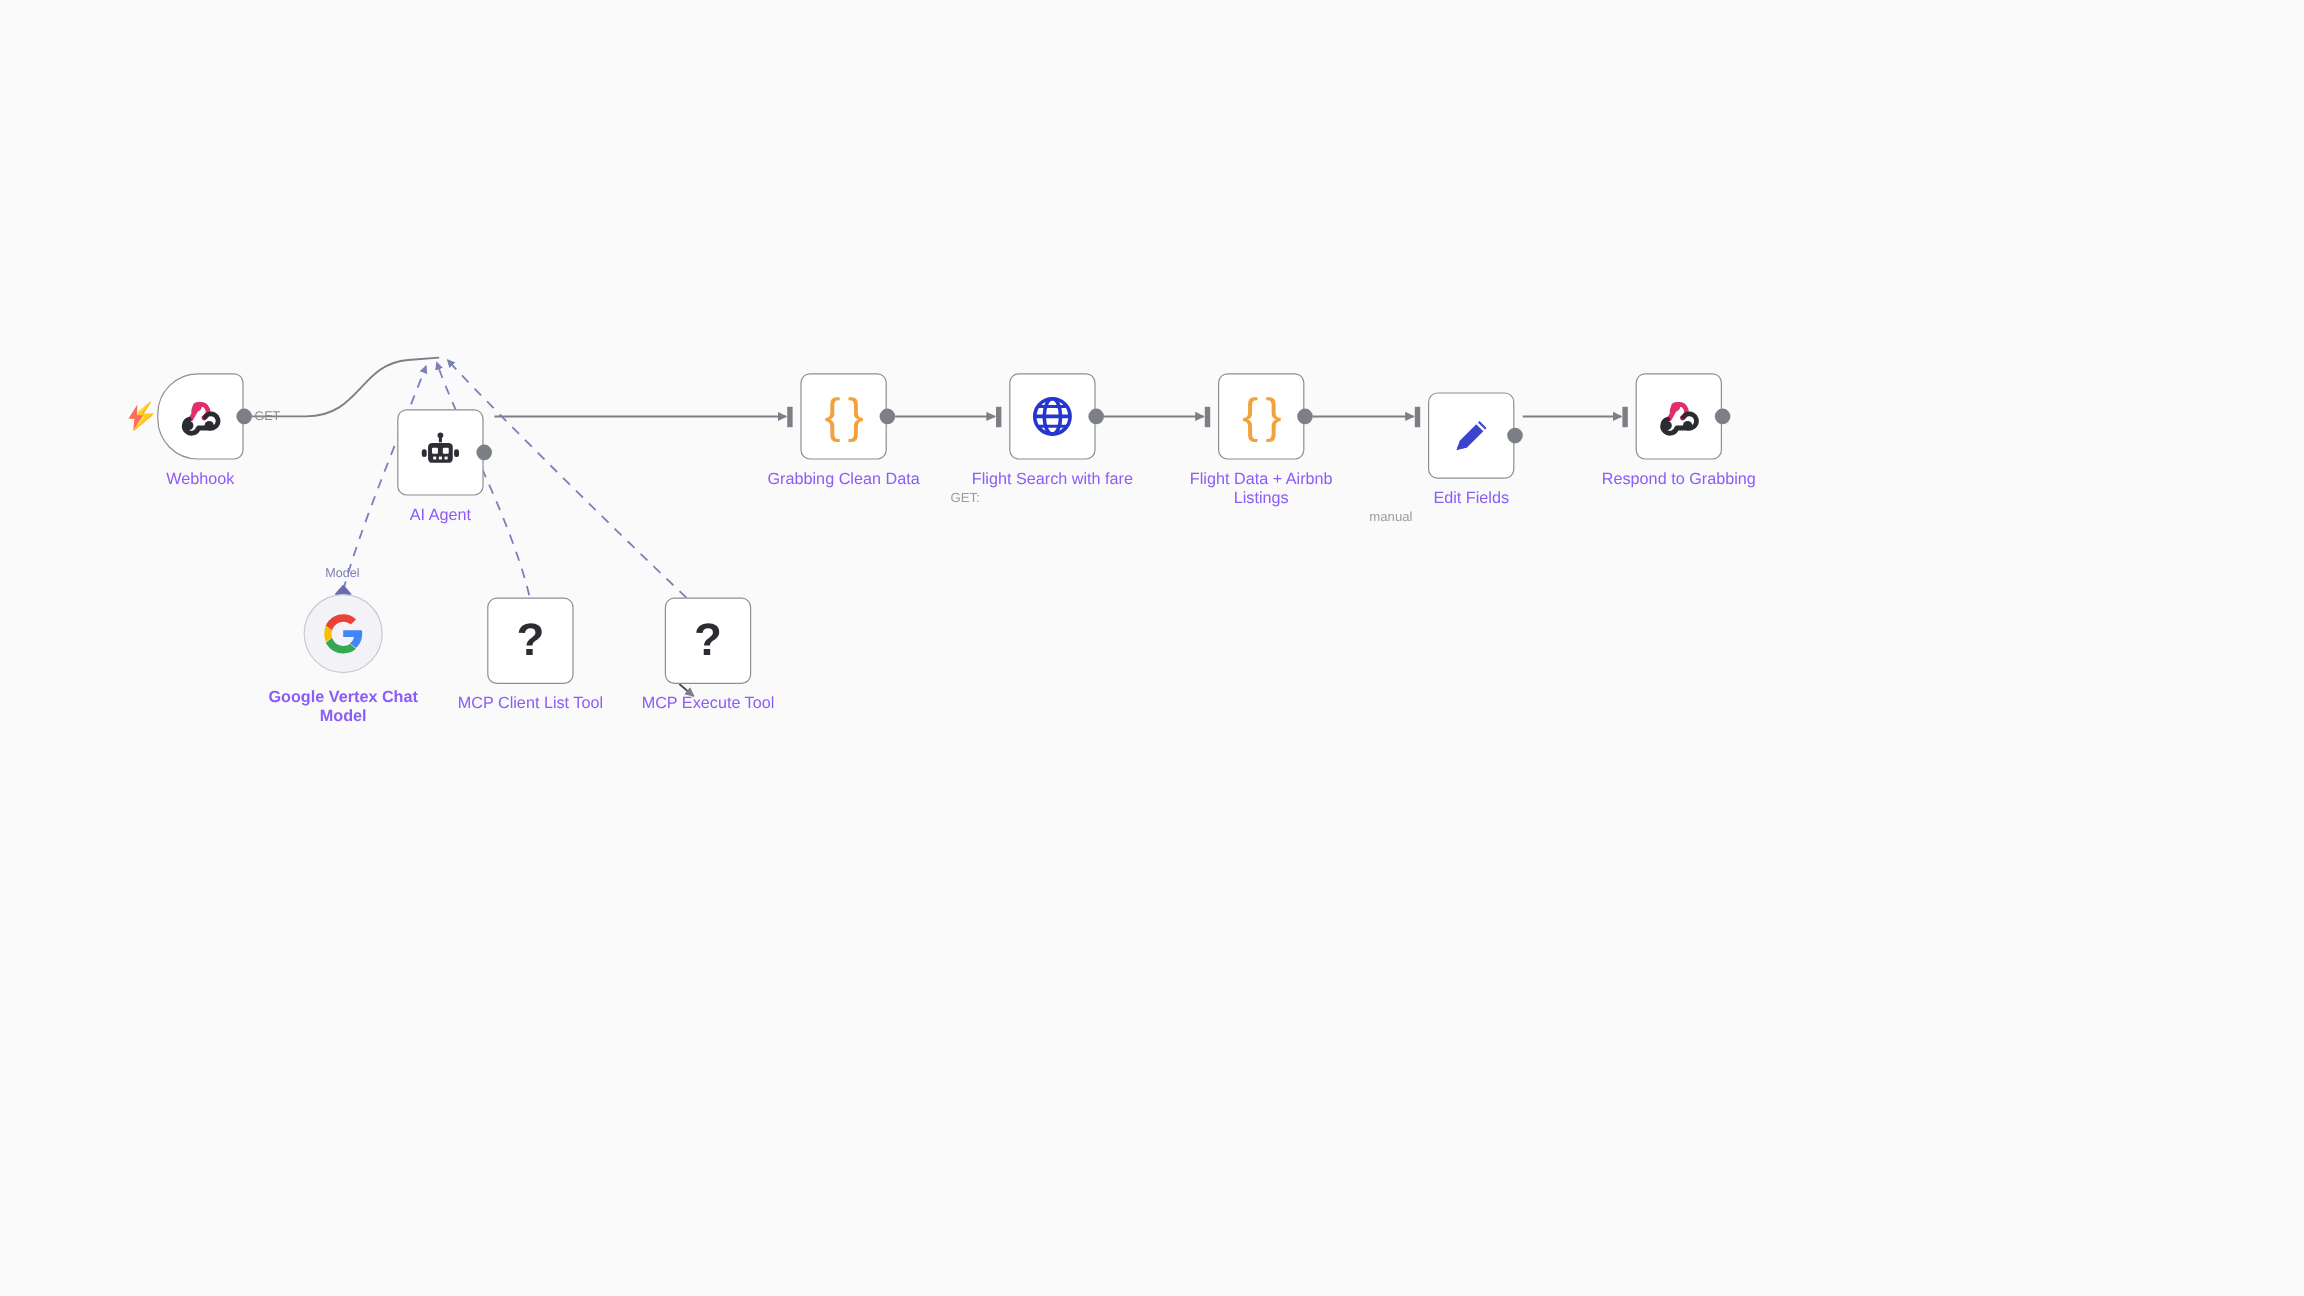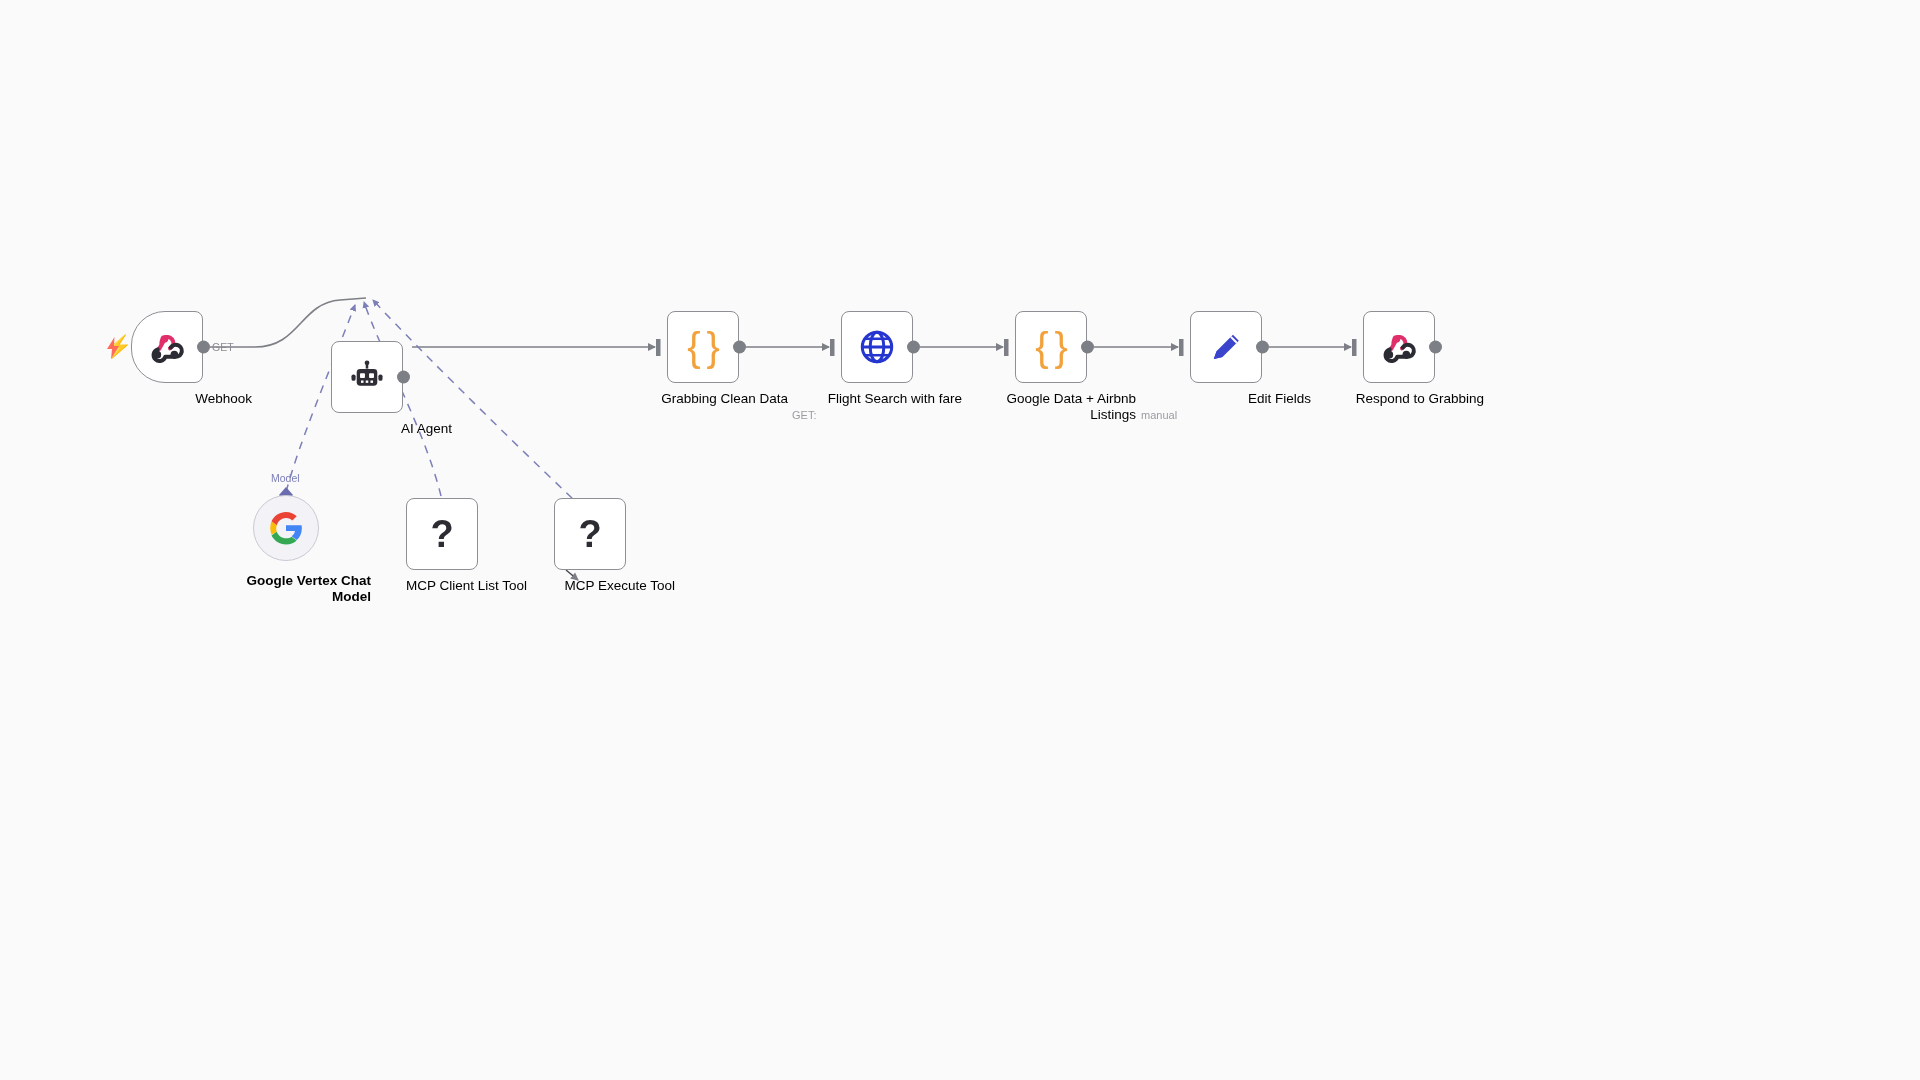--- a/index.html
+++ b/index.html
@@ -58,24 +58,24 @@
     background: #f3f3f7;
     border: 1.2px solid #c9c9d4;
   }
 
   .node-label {
     position: absolute;
     top: 80px;
     left: 50%;
     transform: translateX(-50%);
     width: 170px;
-    text-align: right;
+    text-align: center;
     font-size: 13.5px;
     line-height: 15.5px;
-    color: #000000;
+    color: #8b5cf6;
     white-space: pre-line;
   }
 
   .node-label.sub-label {
     top: 78px;
     font-size: 13.5px;
     font-weight: bold;
   }
 
   .node-sublabel {
@@ -243,25 +243,25 @@
     <div class="port-out" style="left:72px; top:36px; transform:translate(-6px,-6.5px);"></div>
     <div class="node-label">Flight Search with fare</div>
     <div class="node-sublabel" style="top:98px;">GET:</div>
   </div>
 
   <div class="node" style="left:1015px; top:311px; width:72px; height:72px;">
     <div class="node-box">
       <span class="brace">{ }</span>
     </div>
     <div class="port-out" style="left:72px; top:36px; transform:translate(-6px,-6.5px);"></div>
-    <div class="node-label">Google Data + Airbnb
+    <div class="node-label">Flight Data + Airbnb
 Listings</div>
   </div>
 
-  <div class="node" style="left:1190px; top:311px; width:72px; height:72px;">
+  <div class="node" style="left:1190px; top:327px; width:72px; height:72px;">
     <div class="node-box">
       <svg width="38" height="38" viewBox="0 0 24 24" class="icon-wrap">
         <path d="M4.3 19.6 L6.1 14.6 L16.4 4.3 L20.1 8.0 L9.8 18.3 Z" fill="#3b44cc"></path>
         <path d="M15.1 5.6 L18.8 9.3" fill="none" stroke="#ffffff" stroke-width="1.3"></path>
         <path d="M4.3 19.6 L6.1 14.6 L9.8 18.3 Z" fill="#3b44cc"></path>
       </svg>
     </div>
     <div class="port-out" style="left:72px; top:36px; transform:translate(-6px,-6.5px);"></div>
     <div class="node-label">Edit Fields</div>
     <div class="node-sublabel" style="top:98px;">manual</div>

